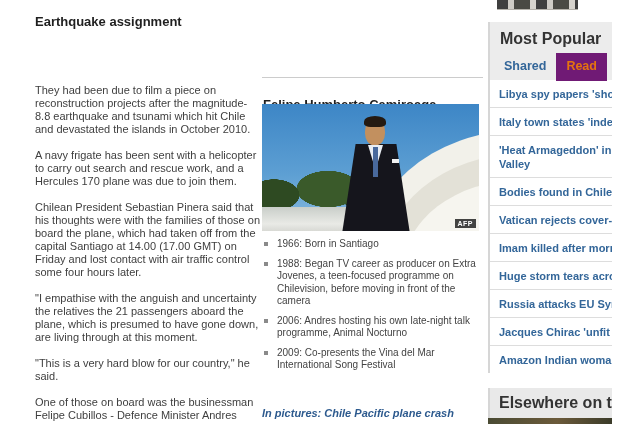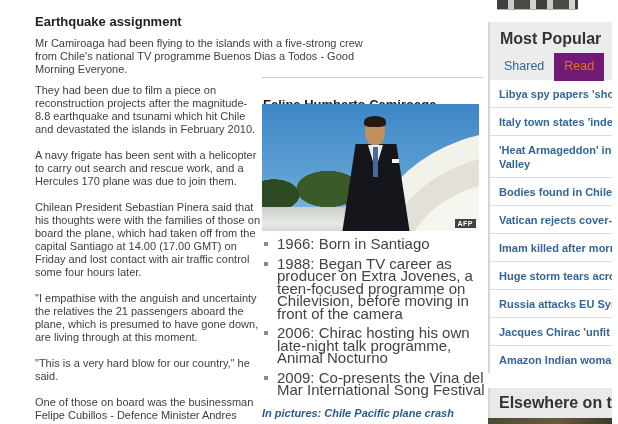--- a/index.html
+++ b/index.html
@@ -40,55 +40,54 @@
   .man-hair{position:absolute;left:102px;top:12px;width:22px;height:11px;background:#241a12;
          border-radius:50% 50% 30% 30%;}
   .shirt{position:absolute;left:106px;top:41px;width:15px;height:25px;background:#e9eef4;
          clip-path:polygon(0 0,100% 0,50% 100%);}
   .tie{position:absolute;left:111px;top:43px;width:5px;height:30px;background:#49699c;}
   .pocket-square{position:absolute;left:130px;top:55px;width:7px;height:4px;background:#f2f2f2;}
   .afp-badge{position:absolute;right:3px;bottom:3px;background:rgba(35,35,35,.85);color:#fff;
          font-size:7px;font-weight:bold;letter-spacing:.5px;padding:1px 3px;}
 
   .timeline{position:absolute;left:264px;top:238px;width:222px;list-style:none;margin:0;padding:0;
-         font-size:15px;line-height:12.5px;color:#434343;}
+         font-size:10px;line-height:12.5px;color:#434343;}
   .timeline li{position:relative;padding-left:13px;margin-bottom:7px;}
   .timeline .bullet{position:absolute;left:0;top:4px;width:4px;height:4px;background:#8a8a8a;}
   .in-pictures{position:absolute;left:262px;top:407px;font-size:11px;font-weight:bold;color:#2d5a8e;cursor:pointer;font-style:italic;}
 
   
   .sliver{position:absolute;left:497px;top:0;width:81px;height:9px;border-bottom:1px solid #b5b2ab;
      background:repeating-linear-gradient(90deg,#3f3f3f 0 11px,#cfccc6 11px 17px,#4a4a44 17px 33px,#d6d3cd 33px 39px);}
 
   .rail{position:absolute;left:488px;top:22px;width:230px;}
   .mp-panel{background:#ececec;border-left:2px solid #d6d6d6;}
   .mp-title{padding:8px 0 5px 10px;font-size:16px;font-weight:bold;color:#333;}
   .mp-tabs{padding-left:4px;height:27px;}
-  .tab{display:inline-block;padding:6px 10px 8px;font-size:12.5px;font-weight:normal;color:#336699;cursor:pointer;text-align:center;}
+  .tab{display:inline-block;padding:6px 10px 8px;font-size:12.5px;font-weight:bold;color:#336699;cursor:pointer;text-align:center;}
   .tab.active{background:#701a75;color:#e5740e;}
   .mp-list{list-style:none;margin:0;padding:0;background:#fff;}
   .mp-list li{padding:7px 8px 6px 9px;font-size:11px;font-weight:bold;color:#336699;line-height:14px;cursor:pointer;}
   .mp-list li + li{border-top:1px solid #ddd;}
   .mp-list .line{display:block;white-space:nowrap;}
 
   .elsewhere{position:absolute;left:488px;top:388px;width:230px;}
   .elsewhere-band{background:#e9e9e9;border-left:2px solid #d6d6d6;padding:6px 0 6px 9px;
      font-size:16px;font-weight:bold;color:#333;white-space:nowrap;overflow:hidden;}
   .elsewhere-img{height:14px;
      background:linear-gradient(100deg,#4a4b34 0%,#6b5a3a 30%,#2e3325 60%,#191c14 100%);}
 </style>
 </head>
 <body>
 
 <div id="page">
 
   <h2 class="article-heading">Earthquake assignment</h2>
-  <p class="lead">Mr Camiroaga had been flying to the islands with a five-strong crew from Chile's national TV programme Buenos Dias a Todos - Good Morning Everyone.</p>
   <div class="paras">
-      <p>They had been due to film a piece on reconstruction projects after the magnitude-8.8 earthquake and tsunami which hit Chile and devastated the islands in February 2010.</p>
+      <p>They had been due to film a piece on reconstruction projects after the magnitude-8.8 earthquake and tsunami which hit Chile and devastated the islands in October 2010.</p>
       <p>A navy frigate has been sent with a helicopter to carry out search and rescue work, and a Hercules 170 plane was due to join them.</p>
       <p>Chilean President Sebastian Pinera said that his thoughts were with the families of those on board the plane, which had taken off from the capital Santiago at 14.00 (17.00 GMT) on Friday and lost contact with air traffic control some four hours later.</p>
       <p>"I empathise with the anguish and uncertainty the relatives the 21 passengers aboard the plane, which is presumed to have gone down, are living through at this moment.</p>
       <p>"This is a very hard blow for our country," he said.</p>
       <p>One of those on board was the businessman Felipe Cubillos - Defence Minister Andres Allamand's brother-in-law - who had also been</p>
     </div>
 
   <div class="profile-rule"></div>
   <h3 class="profile-title">Felipe Humberto Camiroaga</h3>
 
@@ -102,21 +101,21 @@
     <div class="pocket-square"></div>
     <div class="man-head"></div>
     <div class="man-hair"></div>
     <span class="afp-badge">AFP</span>
   </div>
 
   <ul class="timeline">
       <li><span class="bullet"></span><span>1966: Born in Santiago</span></li>
       <li><span class="bullet"></span><span>1988: Began TV career as producer on Extra Jovenes, a teen-focused programme on Chilevision, before moving in front of the camera</span></li>
       <li><span class="bullet"></span></li>
-      <li><span class="bullet"></span><span>2006: Chirac hosting his own late-night talk programme, Animal Nocturno</span></li>
+      <li><span class="bullet"></span><span>2006: Andres hosting his own late-night talk programme, Animal Nocturno</span></li>
       <li><span class="bullet"></span><span>2009: Co-presents the Vina del Mar International Song Festival</span></li>
     </ul>
 
   <a class="in-pictures">In pictures: Chile Pacific plane crash</a>
 
   <div class="sliver"></div>
 
   <div class="rail mp-panel">
     <div class="mp-title">Most Popular</div>
     <div class="mp-tabs"><span class="tab">Shared</span><span class="tab active">Read</span><span class="tab">Video</span></div>

